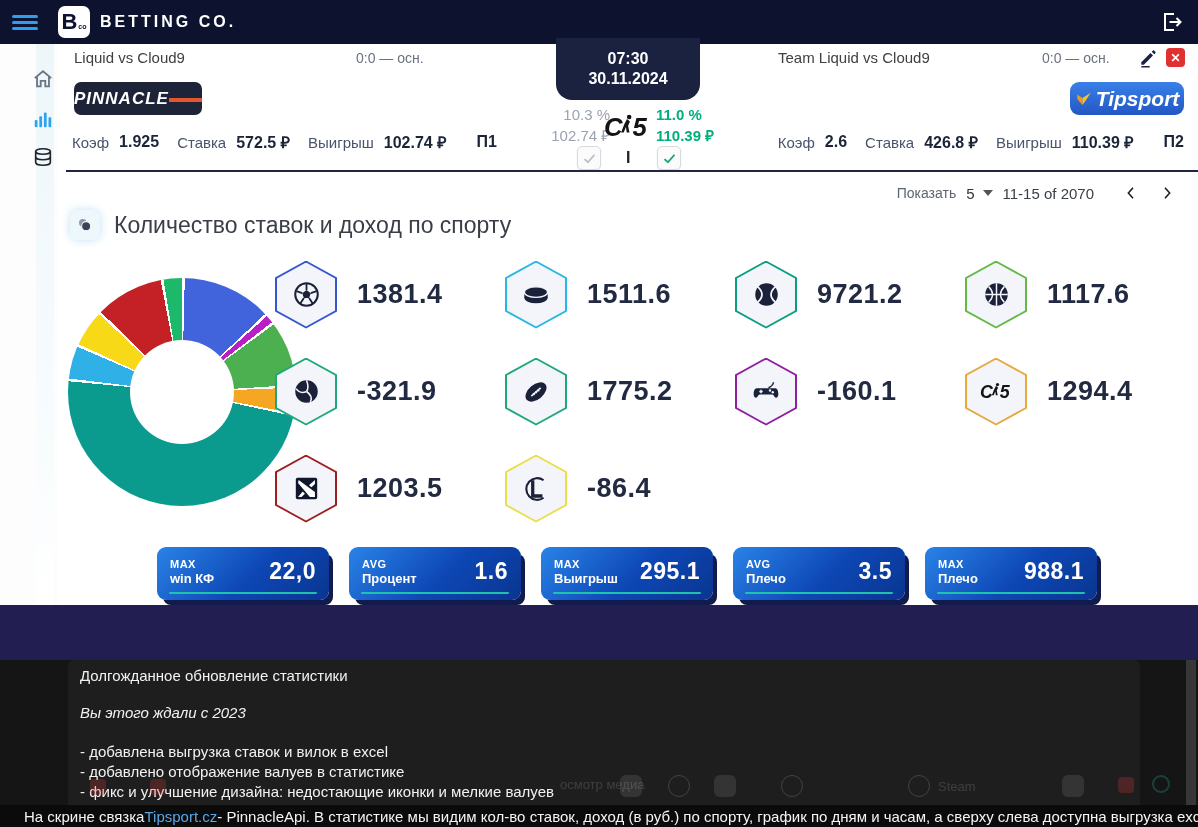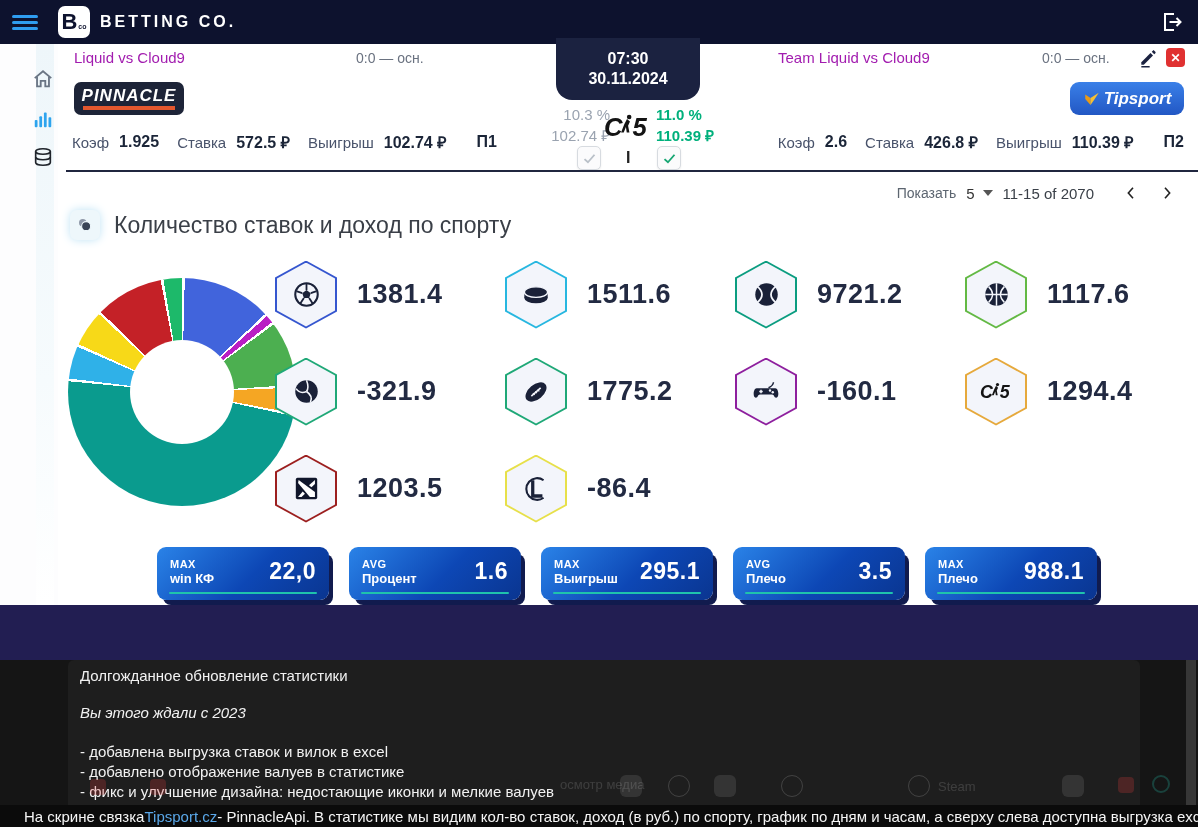--- a/index.html
+++ b/index.html
@@ -18,30 +18,30 @@
   .brand { position:absolute; left:100px; top:13px; color:#fff; font-size:16px; font-weight:700; letter-spacing:3px; }
   .exit-btn { position:absolute; right:14px; top:10px; width:24px; height:24px; cursor:pointer; }
 
   
   .sidebar { position:absolute; left:0; top:44px; width:58px; height:561px; background:#fdfdfe; z-index:10; }
   .sidebar-strip { position:absolute; left:36px; top:0; width:18px; height:100%;
                    background:linear-gradient(180deg,#eef6fa, #f6fbfd 60%, #ffffff); }
   .side-icon { position:absolute; left:32px; width:24px; height:24px; cursor:pointer; z-index:2; }
 
   
-  .match-title { position:absolute; font-size:15px; color:#a21caf; font-weight:500; }
+  .match-title { position:absolute; font-size:15px; color:#404040; font-weight:500; }
   .match-score { position:absolute; font-size:14px; color:#6a7280; }
-  .pinnacle { position:absolute; left:74px; top:82px; width:110px; height:33px; background:#1d2438; border-radius:7px;
-              display:flex; flex-direction:column; align-items:center; justify-content:center; }
+  .pinnacle { position:absolute; left:74px; top:82px; width:128px; height:33px; background:#1d2438; border-radius:7px;
+              display:flex; flex-direction:row; align-items:center; justify-content:center; }
   .pinnacle-txt { color:#fff; font-weight:800; font-style:italic; font-size:17px; letter-spacing:1px; line-height:17px; }
   .pinnacle-bar { width:92px; height:4px; background:#e4572e; margin-top:2px; }
   .tipsport { position:absolute; left:1070px; top:82px; width:114px; height:33px; border-radius:9px;
               background:linear-gradient(180deg,#3a80e8,#2257c4);
               display:flex; align-items:center; justify-content:center; gap:3px; }
-  .tipsport-txt { color:#fff; font-weight:800; font-style:italic; font-size:17px;text-align:center; }
+  .tipsport-txt { color:#fff; font-weight:800; font-style:italic; font-size:21px;text-align:center; }
   .bet-line { position:absolute; top:131px; display:flex; align-items:center; gap:10px; font-size:15px; color:#49536b; }
   .bet-line b { color:#1b2538; font-size:16px; }
   .bet-pick { margin-left:20px; color:#1b2538; font-weight:700; font-size:16px; }
 
   .date-box { position:absolute; left:556px; top:38px; width:144px; height:62px; background:#1b2240;
               border-radius:0 0 16px 16px; color:#fff; display:flex; flex-direction:column;
               align-items:center; justify-content:center; gap:2px; z-index:31; }
   .date-box .t { font-size:16px; font-weight:700; }
   .valuey { position:absolute; text-align:right; font-size:15px; line-height:21px; }
   .valuey.gray { color:#9aa3b0; }

